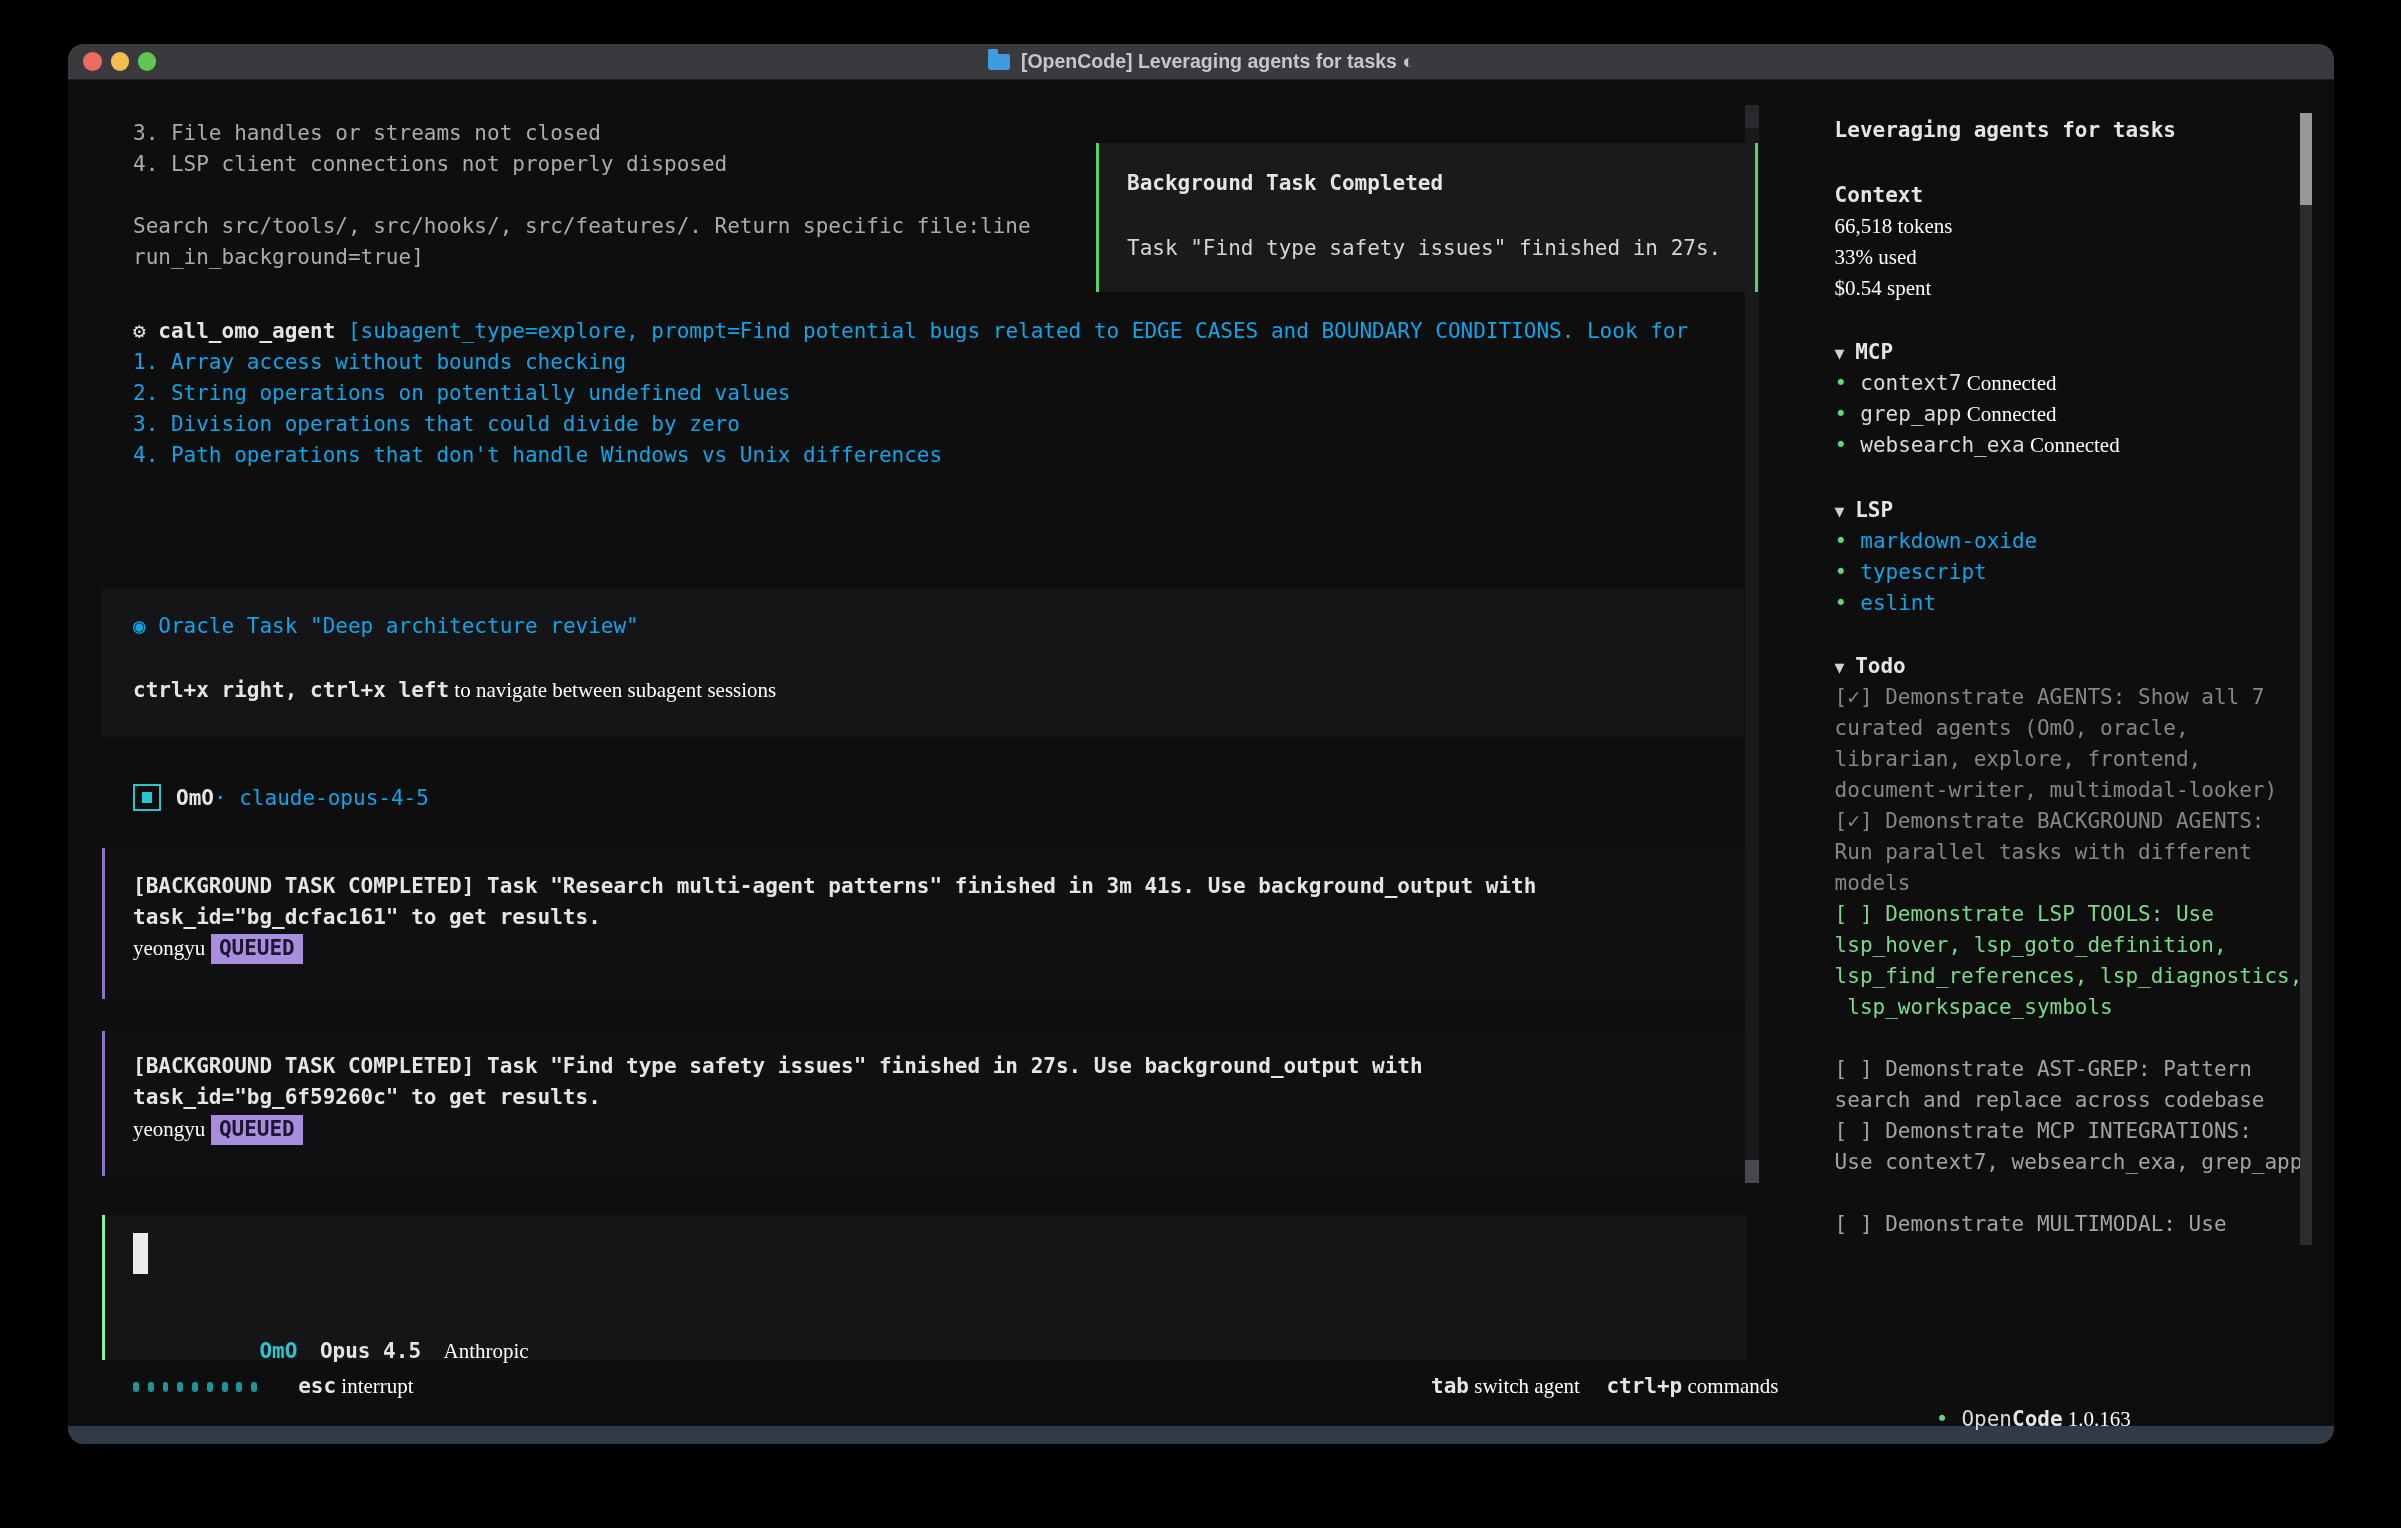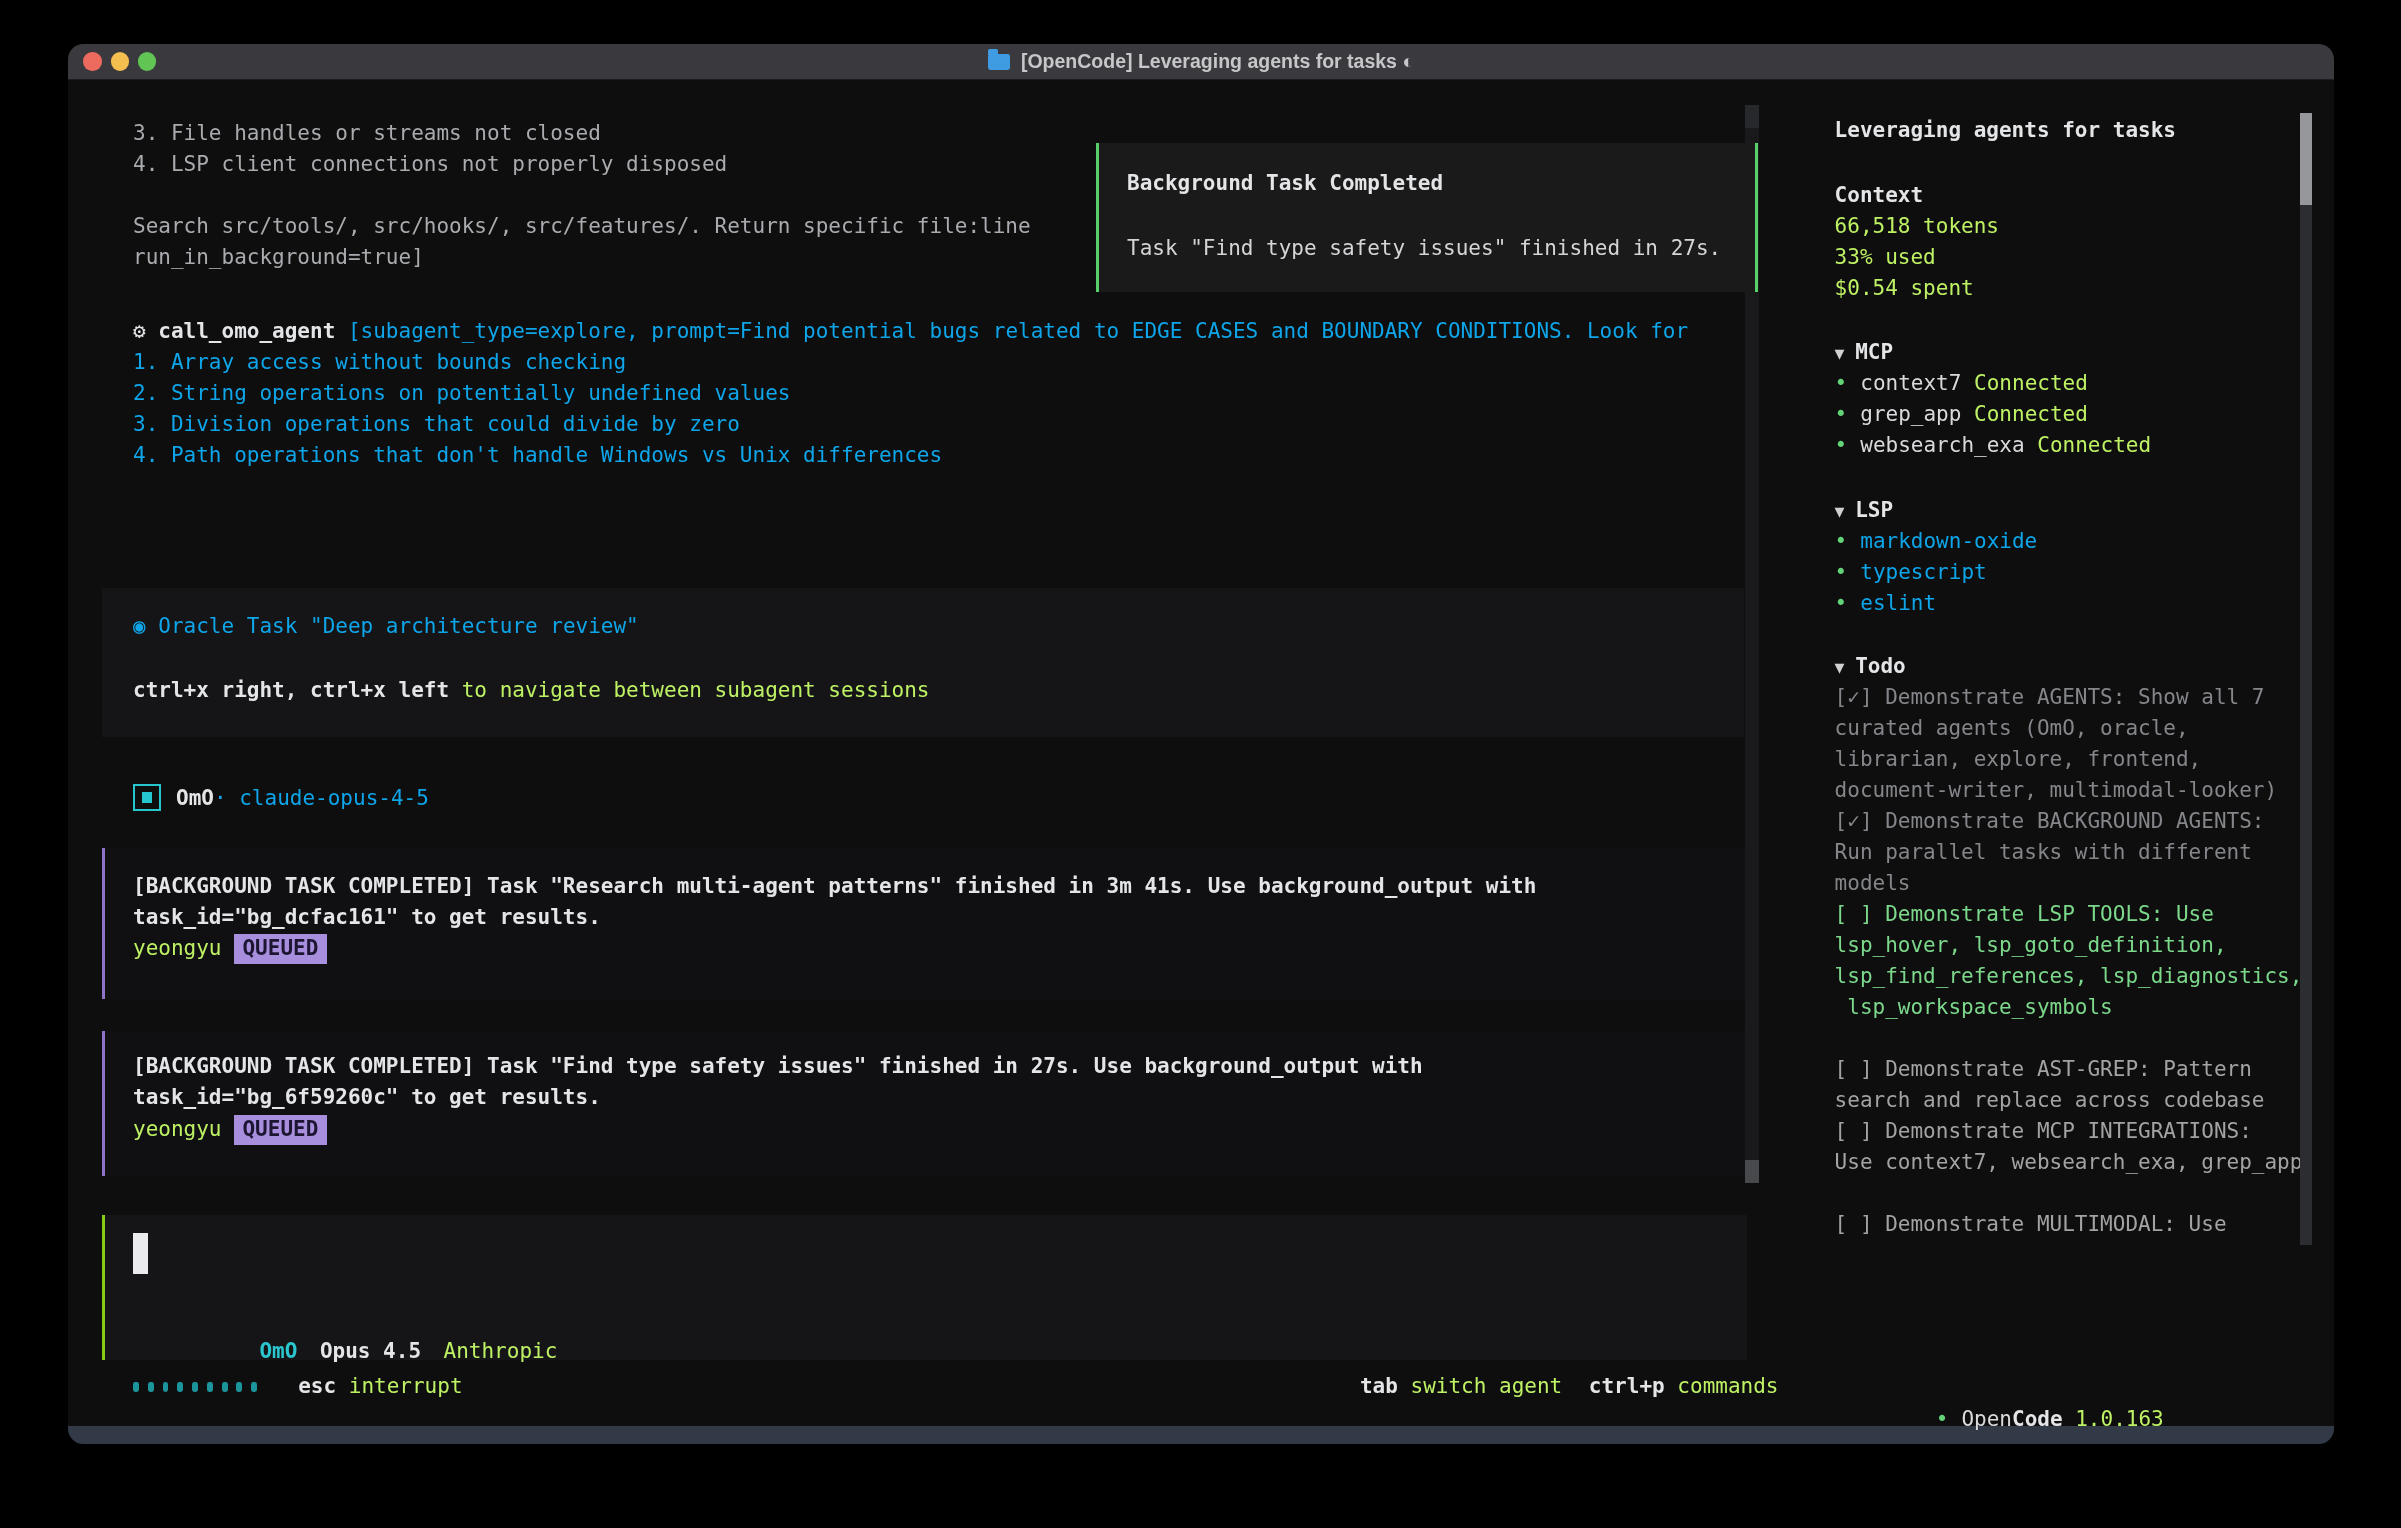--- a/index.html
+++ b/index.html
@@ -19,30 +19,30 @@
   .folder{width:22.5px;height:16px;background:#3f9ce2;border-radius:2.4px;position:relative;}
   .folder::before{content:"";position:absolute;top:-4.1px;left:0;width:10px;height:5.3px;background:#3f9ce2;border-radius:1.8px 1.8px 0 0;}
   .titletext{font-weight:bold;font-size:19.5px;color:#c6c7c9;}
   .wbody{flex:1;position:relative;background:#0e0e0f;}
   .bottombar{height:17.7px;flex:0 0 auto;background:#333a47;}
 
   .tline{height:31px;line-height:31px;white-space:pre;}
   .t-gray{color:#a9abae;}
   .bright{color:#e4e5e7;font-weight:bold;}
   .b{font-weight:bold;}
-  .dim{color:#bef264;}
+  .dim{color:#ffffff;font-family:Liberation Serif, serif;}
   .dim2{color:#0ea5e9;}
   .cyan{color:#2bc7d0;}
   .bullet{color:#63d377;margin-right:13px;}
   .tri{color:#cfd0d2;font-size:16.5px;margin-right:10.6px;}
 
   .toast{background:#1a1a1b;border-left:3px solid #57d06c;border-right:3px solid #57d06c;}
   .panel{background:#151517;}
   .card{background:#101012;border-left:3px solid #8d74c9;}
-  .inputbox{background:#151517;border-left:3px solid #84cc16;}
+  .inputbox{background:#151517;border-left:3px solid #86efac;}
   .badge{display:inline-block;background:#a78fdd;color:#1d1633;font-weight:bold;
          padding:0 8.3px;line-height:29.5px;height:29.5px;vertical-align:middle;}
   .cursor{position:absolute;left:28px;top:17.7px;width:15.4px;height:41px;background:#eaebec;}
 
   .omoicon{width:23.6px;height:23.6px;border:2.4px solid #26c6cf;display:inline-flex;align-items:center;justify-content:center;margin-right:15.4px;flex:0 0 auto;}
   .omoicon span{width:10.6px;height:10.6px;background:#26c6cf;display:block;}
 
   .spinner{display:inline-flex;gap:8.9px;align-items:center;margin-right:41px;}
   .sdot{width:5.9px;height:10px;border-radius:2.4px;background:#1b949c;}
 

